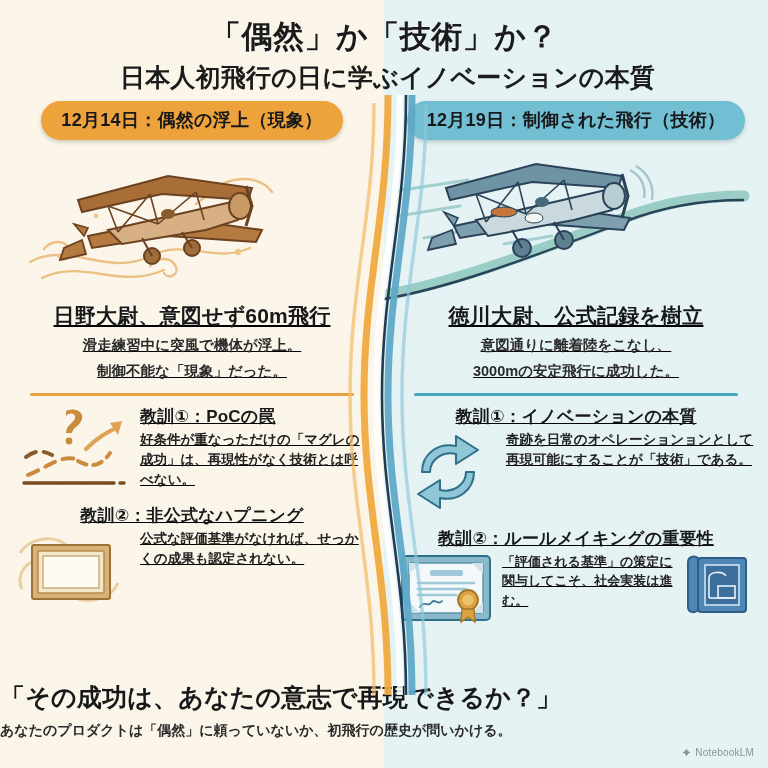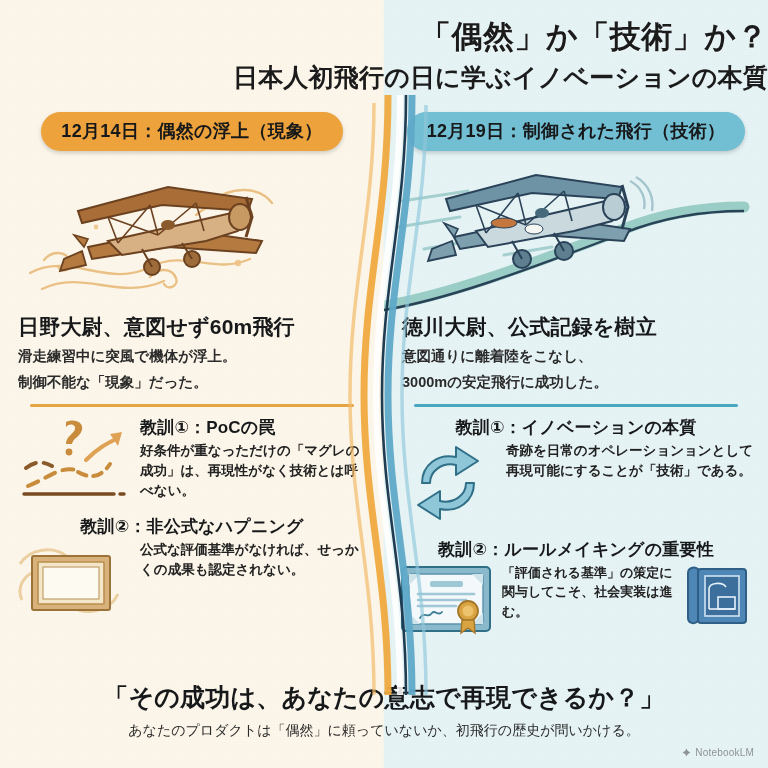--- a/index.html
+++ b/index.html
@@ -13,50 +13,50 @@
     background:linear-gradient(to right,#fbf6e9 0%,#fbf6e9 49.9%,#e6f3f5 50%,#e6f3f5 100%);
   }
   
   #grain{
     position:absolute;inset:0;pointer-events:none;opacity:.35;
     background-image:radial-gradient(rgba(0,0,0,.05) 0.5px,transparent 0.6px);
     background-size:3px 3px;
   }
 
   
-  .header{position:absolute;top:18px;left:0;width:768px;text-align:right;z-index:6;}
+  .header{position:absolute;top:18px;left:0;width:768px;text-align:center;z-index:6;}
   .title1{
     font-size:31px;font-weight:bold;color:#1b1b1b;letter-spacing:.5px;
     line-height:1.25;text-shadow:0 1px 0 rgba(255,255,255,.7);
   }
   .title2{
     font-size:25px;font-weight:bold;color:#1b1b1b;letter-spacing:.2px;
     line-height:1.3;margin-top:4px;padding-left:7px;
   }
 
   
-  .col{position:absolute;top:112px;width:384px;height:540px;z-index:5;}
+  .col{position:absolute;top:101px;width:384px;height:540px;z-index:5;text-decoration:underline;}
   .col.left{left:0;}
   .col.right{left:384px;}
 
   .badge-wrap{text-align:center;}
   .badge{
     display:inline-block;padding:7px 20px 8px;border-radius:20px;
     font-size:18px;font-weight:bold;color:#17181a;letter-spacing:.3px;
     box-shadow:0 2px 4px rgba(0,0,0,.18);white-space:nowrap;
   }
   .badge.orange{background:#eda23c;}
   .badge.blue{background:#72bed2;}
 
   
   .art{position:relative;height:158px;margin-top:4px;}
   .art svg{position:absolute;left:0;top:0;}
 
   
-  .lead{text-align:left;padding:0 18px;}
+  .lead{text-align:center;padding:0 18px;}
   .lead h2{
     margin:0;font-size:21px;font-weight:bold;color:#17181a;letter-spacing:.2px;
   }
   .lead p{
     margin:5px 0 0;font-size:14.5px;font-weight:bold;color:#2b2b2b;line-height:1.45;
   }
   .rule{height:3px;margin:11px 30px 0;border-radius:2px;}
   .rule.orange{background:#e5a341;}
   .rule.blue{background:#49a8bf;}
 
@@ -71,23 +71,23 @@
   .licon{flex:0 0 auto;}
   .ltext{
     font-size:13.5px;font-weight:bold;color:#222;line-height:1.48;flex:1 1 auto;
   }
   .ltext.small{font-size:13px;}
 
   
   #divider{position:absolute;left:300px;top:95px;z-index:7;pointer-events:none;}
 
   
-  .footer{position:absolute;left:0;bottom:28px;width:768px;text-align:center;z-index:6;}
+  .footer{position:absolute;left:0;bottom:28px;width:768px;text-align:left;z-index:6;}
   .footer .f1{font-size:25px;font-weight:bold;color:#17181a;letter-spacing:.2px;}
-  .footer .f2{font-size:14px;font-weight:normal;color:#2a2a2a;margin-top:8px;}
+  .footer .f2{font-size:14px;font-weight:bold;color:#2a2a2a;margin-top:8px;}
 
   .watermark{
     position:absolute;right:14px;bottom:10px;z-index:8;
     display:flex;align-items:center;gap:4px;
     font-size:10px;color:#8e9496;letter-spacing:.2px;
   }
 </style>
 </head>
 <body>
 

